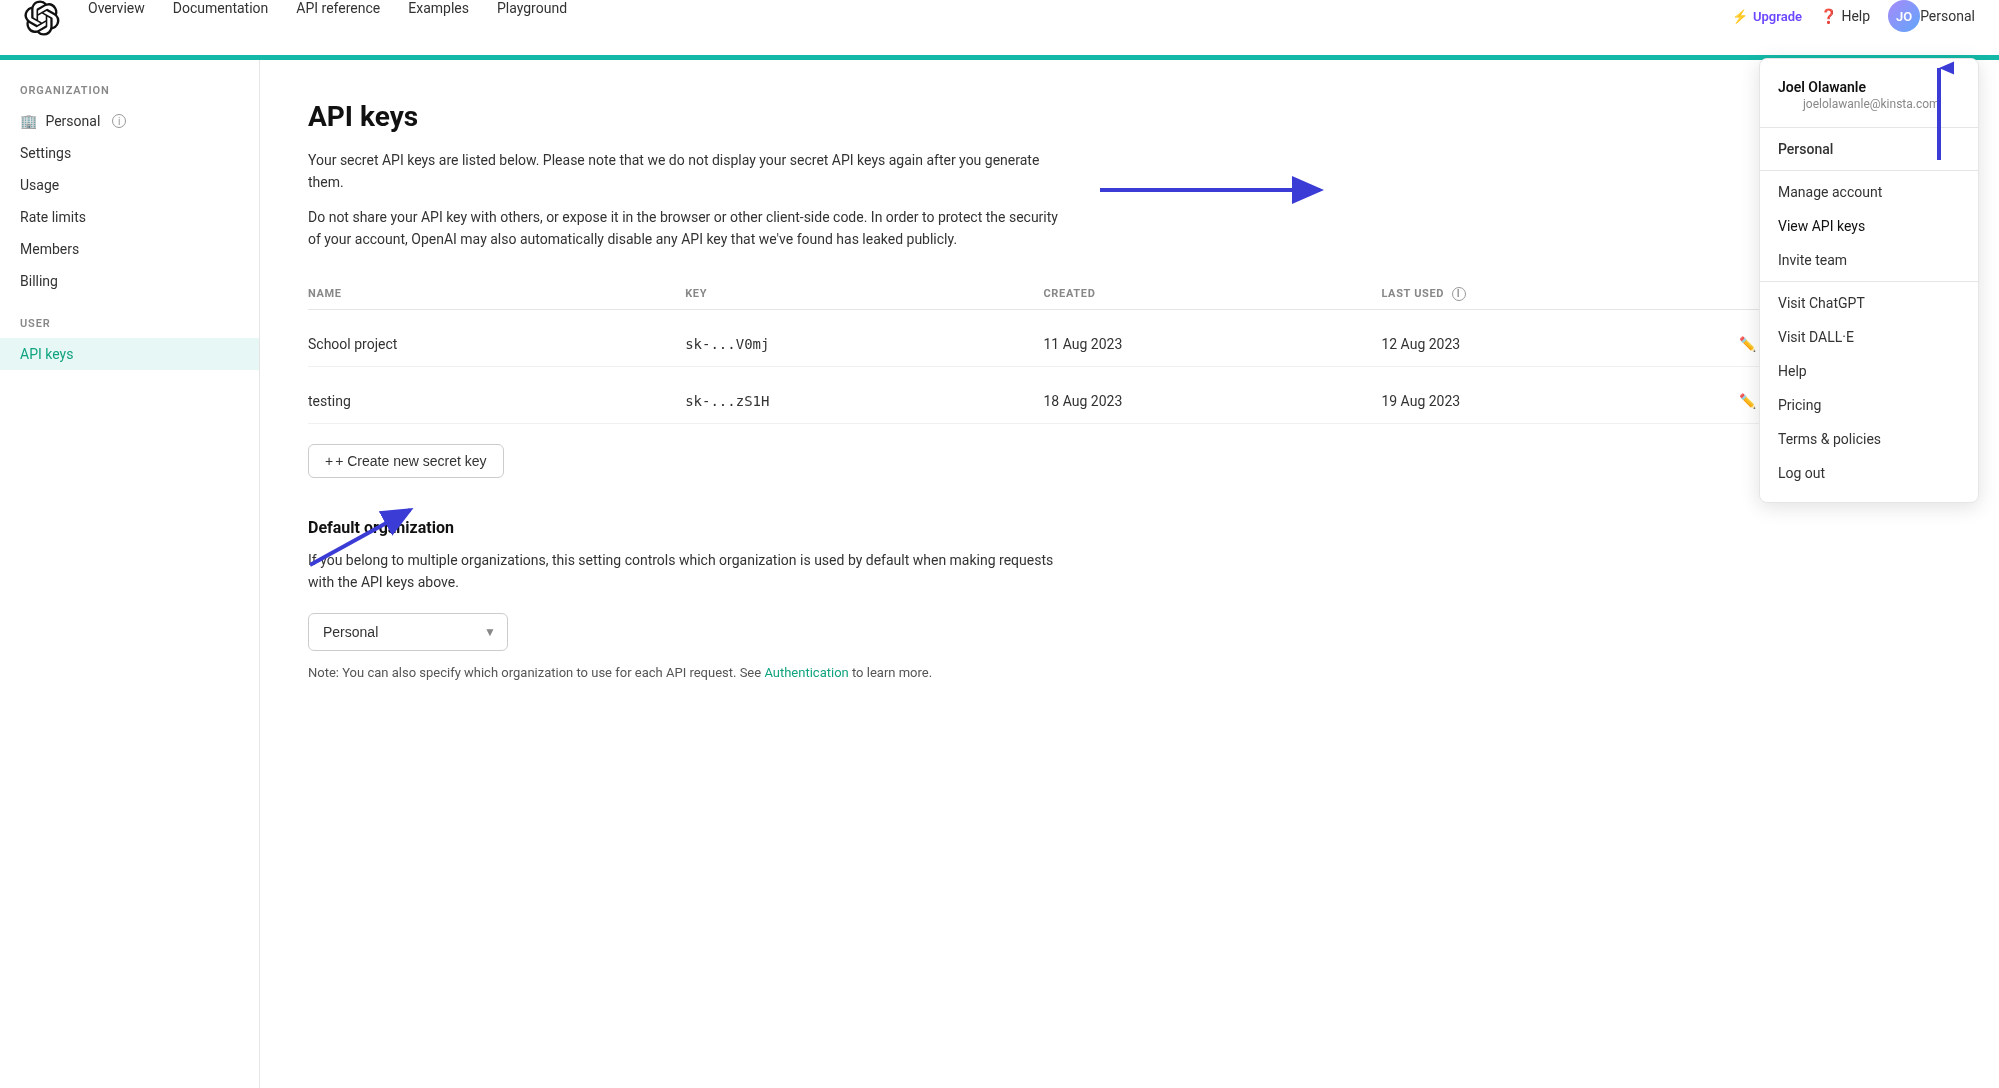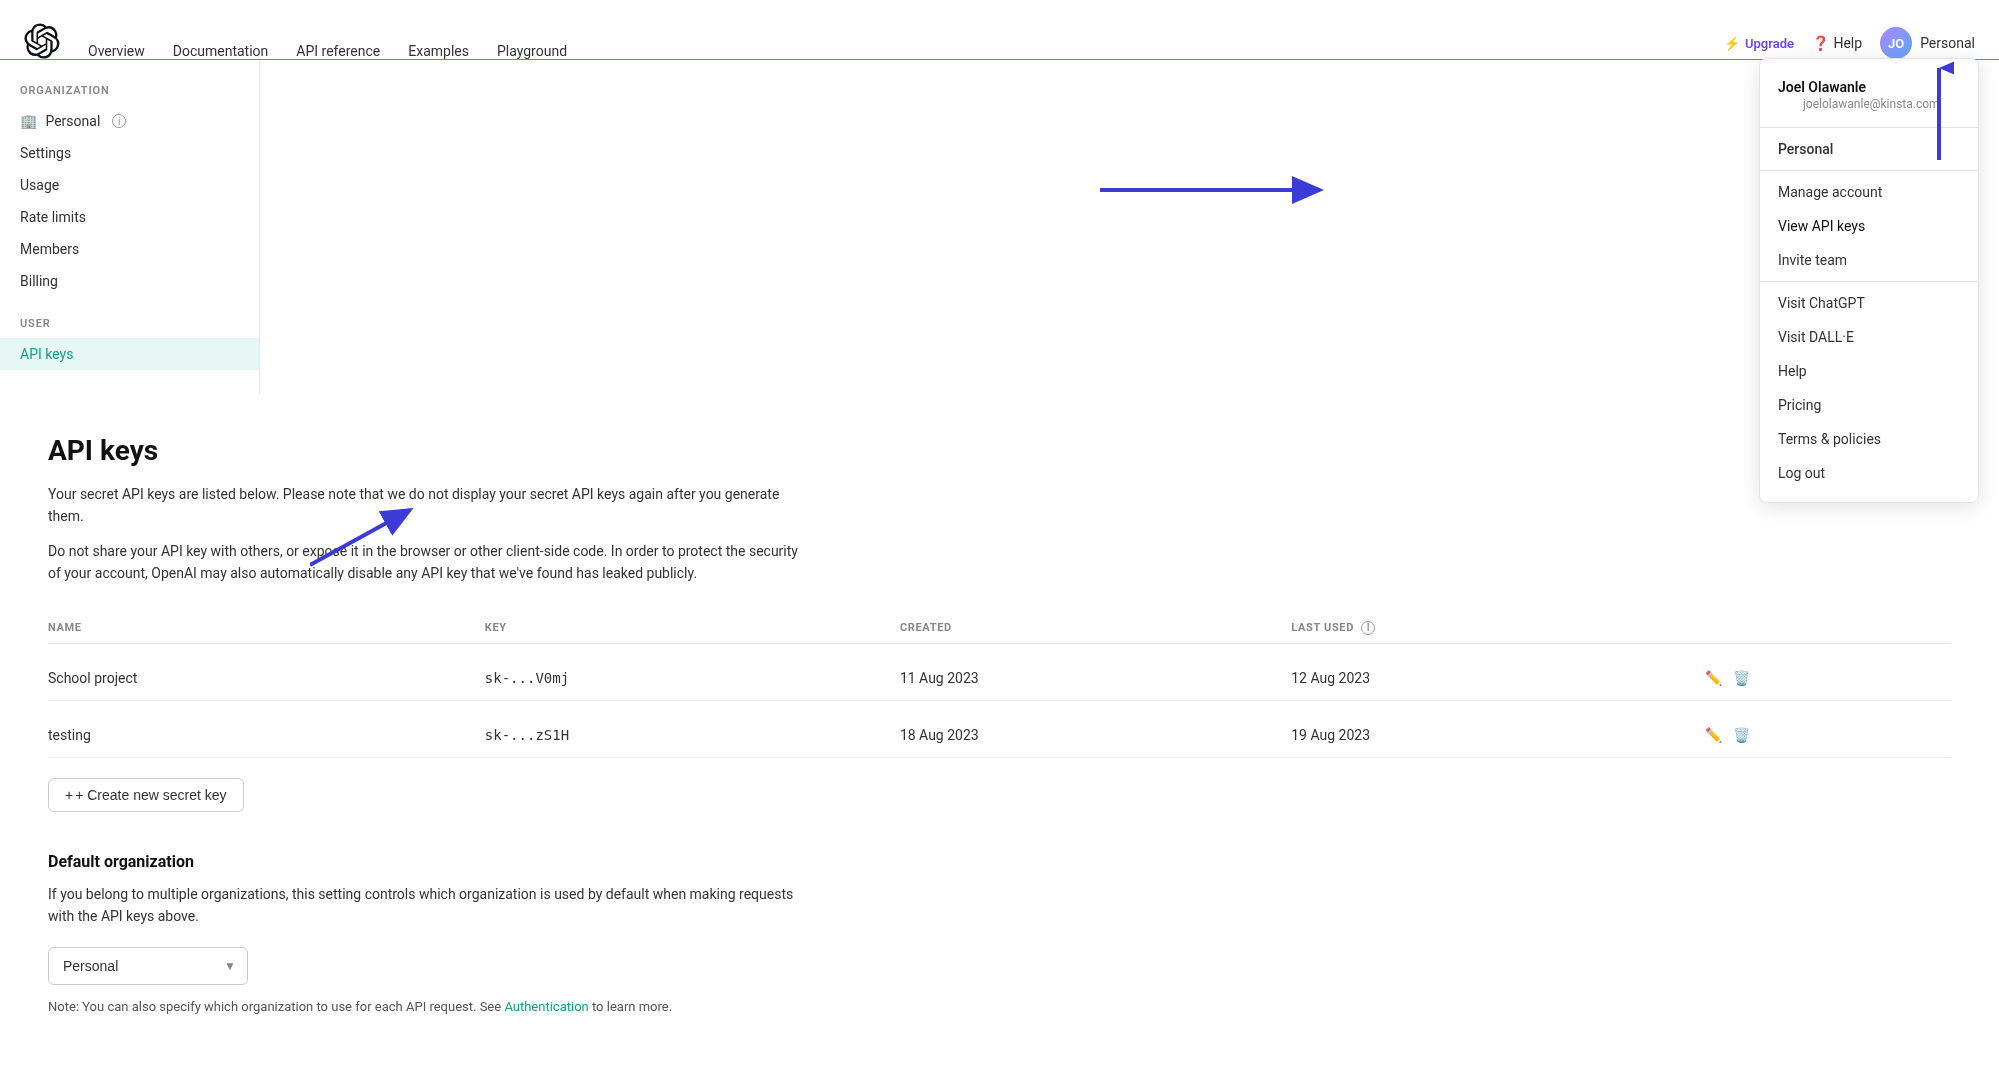--- a/index.html
+++ b/index.html
@@ -1,43 +1,43 @@
 <!DOCTYPE html>
 <html><head>
   <meta charset="utf-8">
   <style>
     * { box-sizing: border-box; margin: 0; padding: 0; }
     body { font-family: -apple-system, BlinkMacSystemFont, 'Segoe UI', Roboto, sans-serif; background: #fff; color: #111; font-size: 14px; }
 
     
     .topnav {
-      display: flex; align-items: flex-end; height: 60px;
-      border-bottom: 1px solid #14b8a6; padding: 0 24px;
+      display: flex; align-items: flex-start; height: 60px;
+      border-bottom: 5px solid #14b8a6; padding: 0 24px;
       position: relative; z-index: 100;
     }
     .topnav-logo { width: 36px; height: 36px; margin-right: 28px; flex-shrink: 0; }
     .topnav-links { display: flex; gap: 28px; flex: 1; }
     .topnav-link { font-size: 14px; color: #333; text-decoration: none; cursor: pointer; }
     .topnav-right { display: flex; align-items: center; gap: 18px; margin-left: auto; }
     .upgrade-btn {
       display: flex; align-items: center; gap: 4px;
       font-size: 13px; color: #6c47ff; font-weight: 600; cursor: pointer;
     }
     .help-btn { display: flex; align-items: center; gap: 4px; font-size: 14px; color: #333; cursor: pointer; }
-    .avatar-btn { display: flex; align-items: center; gap: 8px; cursor: pointer; }
+    .avatar-btn { display: flex; align-items: center; cursor: pointer; }
     .avatar-img {
       width: 32px; height: 32px; border-radius: 50%;
       background: linear-gradient(135deg, #a78bfa, #60a5fa);
       display: flex; align-items: center; justify-content: center;
       font-size: 13px; color: #fff; font-weight: 600;
     }
     .avatar-name { font-size: 14px; color: #333; }
 
     
-    .layout { display: flex; height: calc(100vh - 60px); flex-direction: column; }
+    .layout { display: flex; height: calc(100vh - 60px); }
 
     
     .sidebar {
       width: 260px; flex-shrink: 0; border-right: 1px solid #e5e5e5;
       padding: 24px 0; overflow-y: auto;
     }
     .sidebar-section-label {
       font-size: 11px; font-weight: 600; color: #888; letter-spacing: 0.08em;
       padding: 0 20px; margin-bottom: 8px; text-transform: uppercase;
     }

